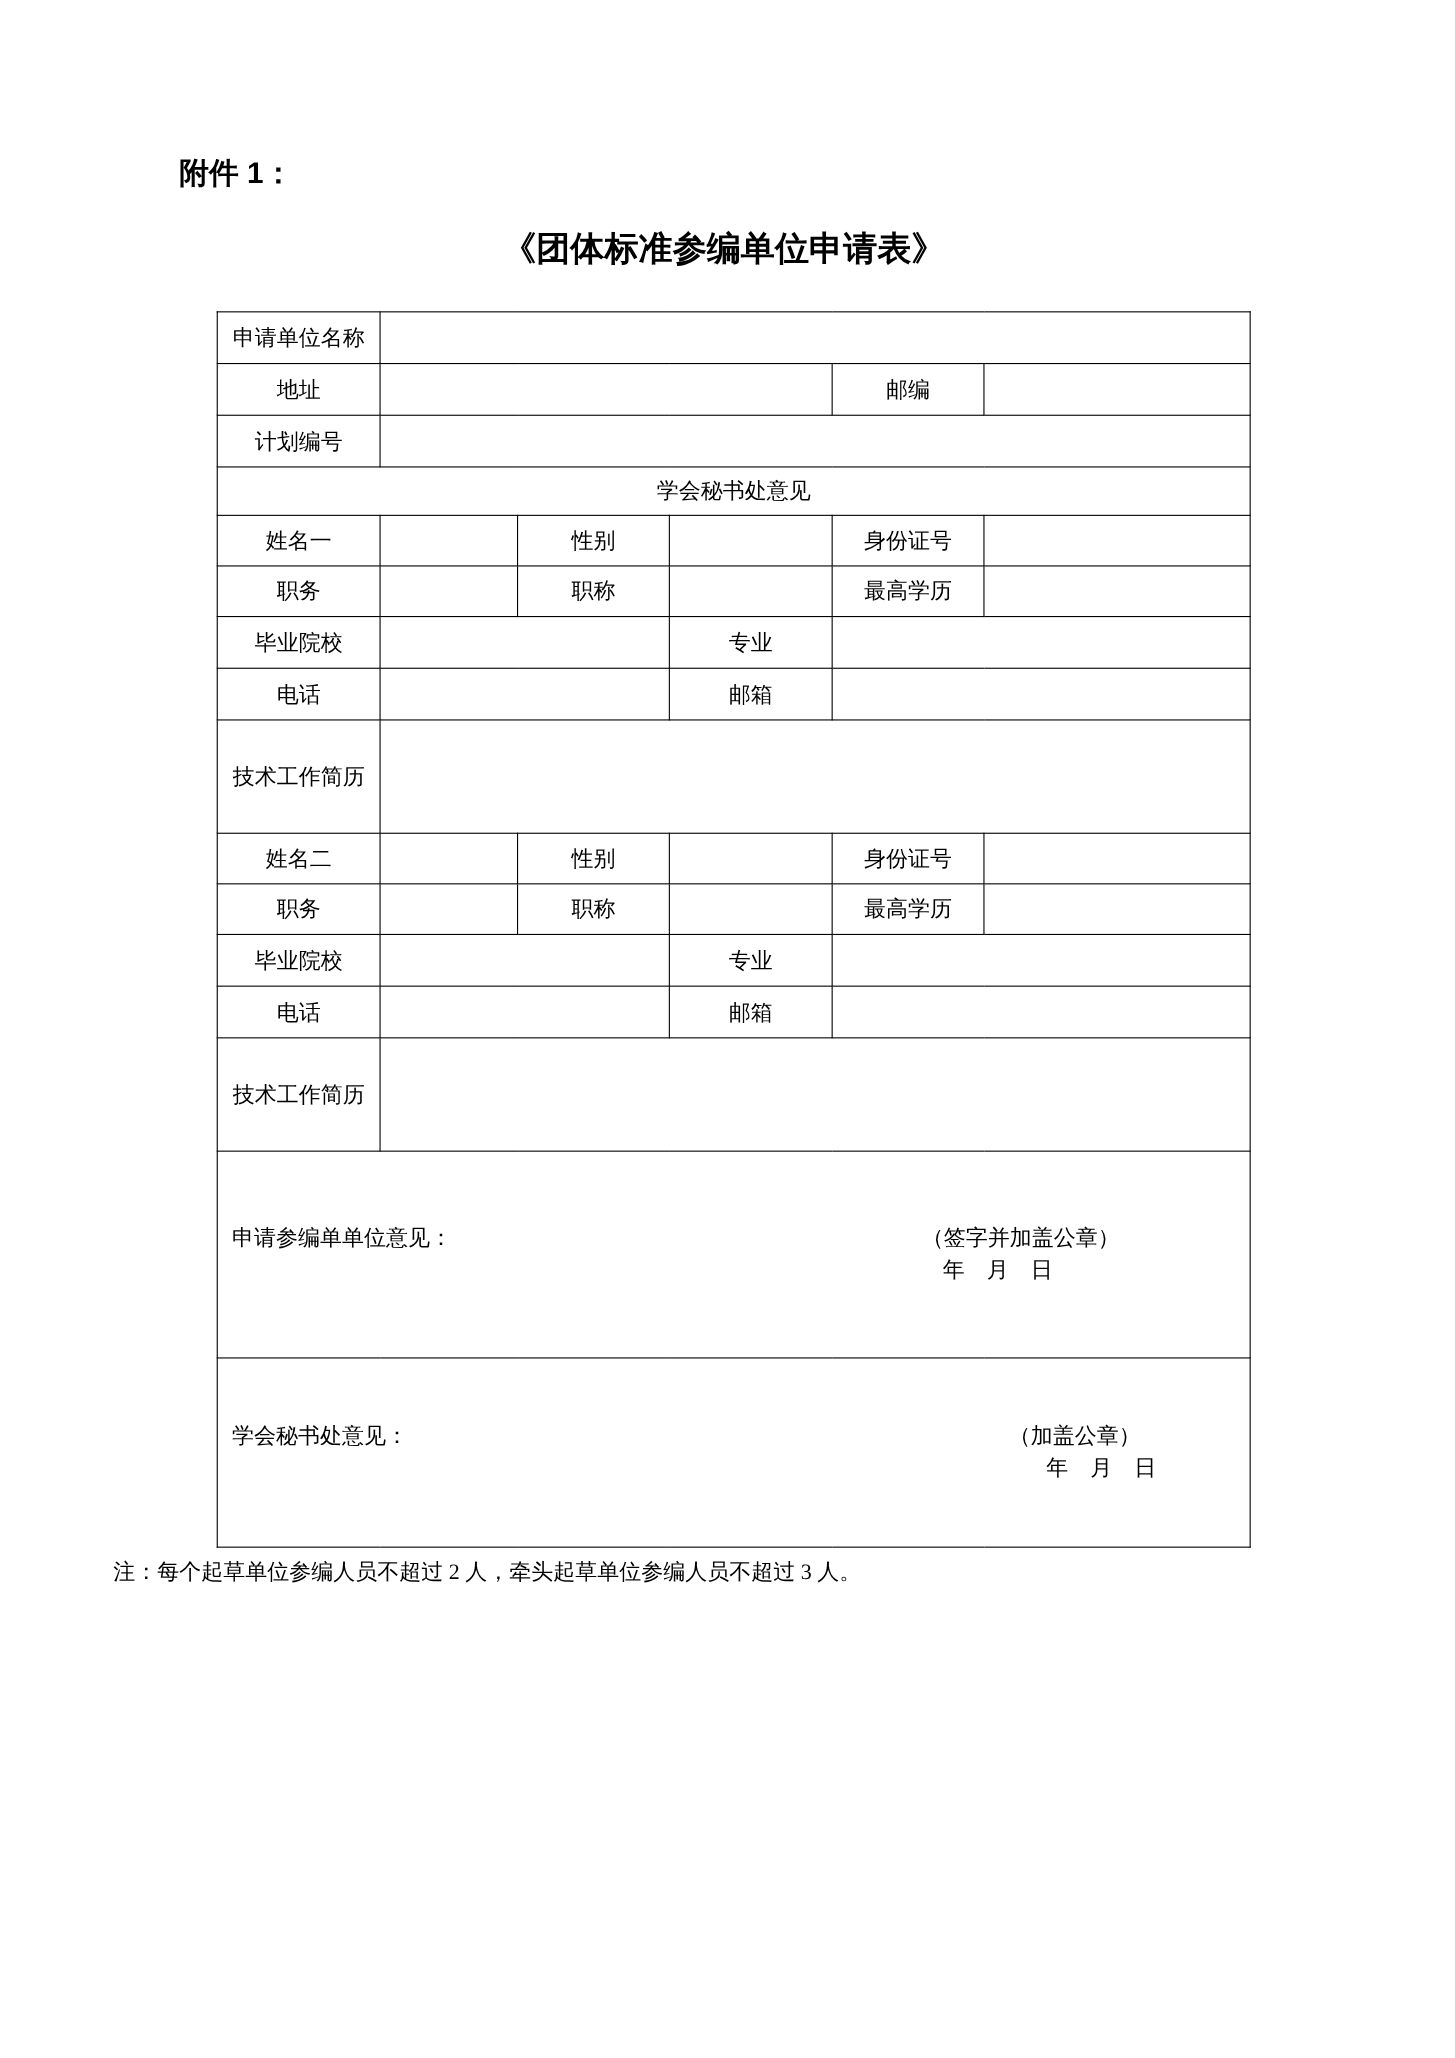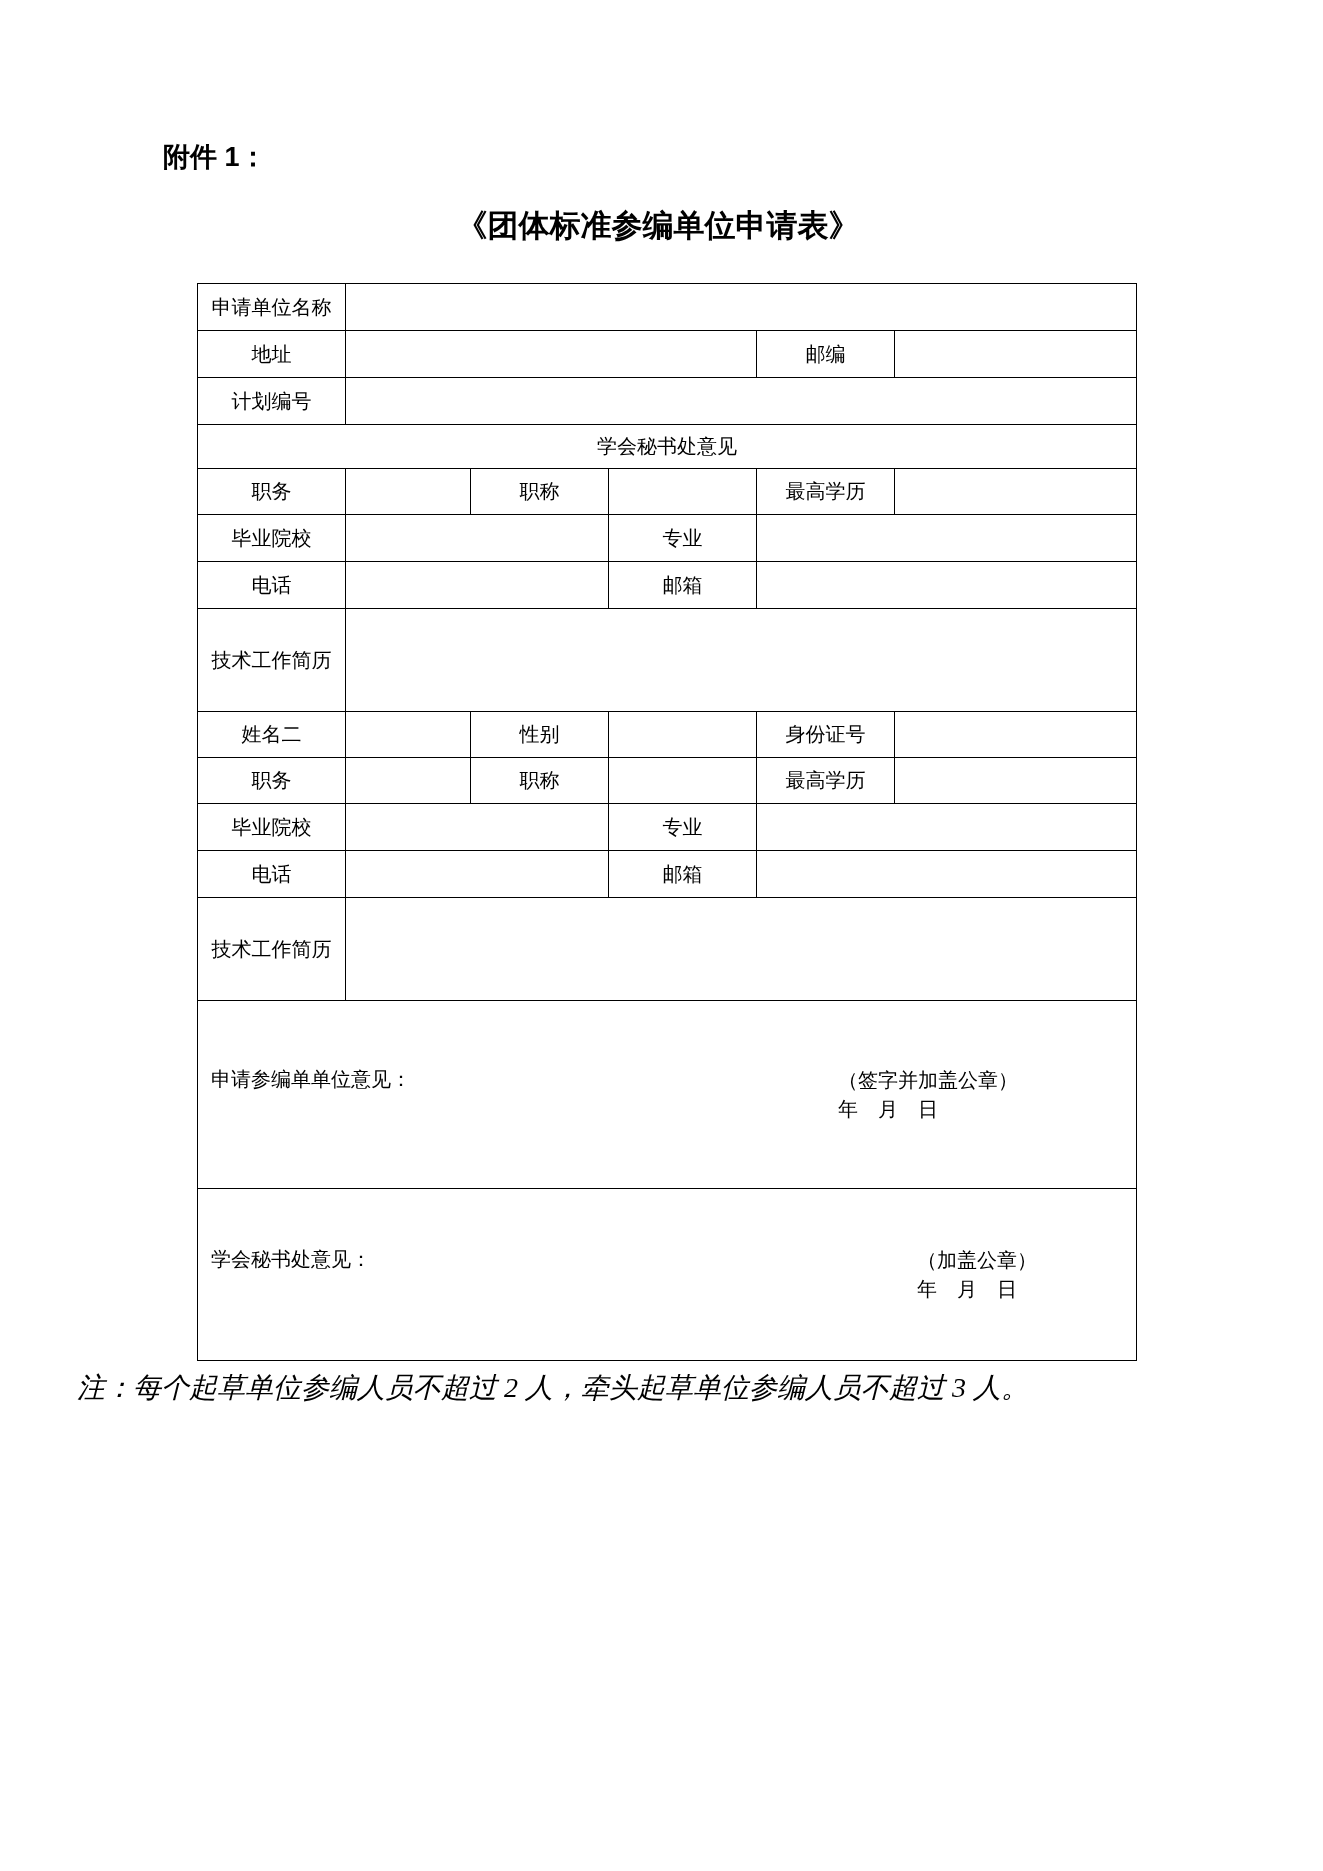--- a/index.html
+++ b/index.html
@@ -51,31 +51,30 @@
   tr.r-op1   { height: 188px; }
   tr.r-op2   { height: 172px; }
 
   td.opinion { text-align: left; vertical-align: top; }
   .op-wrap {
     display: flex; justify-content: space-between;
     height: 100%; box-sizing: border-box;
     padding: 9px 0 8px 13px;
   }
   .op-sign { line-height: 1.45; }
-  .op-sign .stamp, .op-sign .date { text-align: left; }
+  .op-sign .stamp, .op-sign .date { text-align: center; }
   .op1 .stamp { padding-right: 118px; }
   .op1 .date  { padding-right: 160px; }
   .op2 .stamp { padding-right: 99px; }
   .op2 .date  { padding-right: 51px; }
 
   .note {
-    margin: 9px 0 0 77px;
-    font-size: 28px;
+    margin: 9px 0 0 103px;
+    font-size: 20px;
     line-height: 1.3;
-    font-style: italic;
   }
 </style>
 </head>
 <body>
 
 <div class="page">
 
   <div class="attachment">附件 1：</div>
 
   <h1 class="title">《团体标准参编单位申请表》</h1>
@@ -103,20 +102,28 @@
       <tr class="r-std">
         <td>计划编号</td>
         <td colspan="5"></td>
       </tr>
 
       <tr class="r-hdr">
         <td colspan="6">学会秘书处意见</td>
       </tr>
 
       <tr class="r-name">
+        <td>姓名一</td>
+        <td></td>
+        <td>性别</td>
+        <td></td>
+        <td>身份证号</td>
+        <td></td>
+      </tr>
+      <tr class="r-name">
         <td>职务</td>
         <td></td>
         <td>职称</td>
         <td></td>
         <td>最高学历</td>
         <td></td>
       </tr>
       <tr class="r-edu">
         <td>毕业院校</td>
         <td colspan="2"></td>

